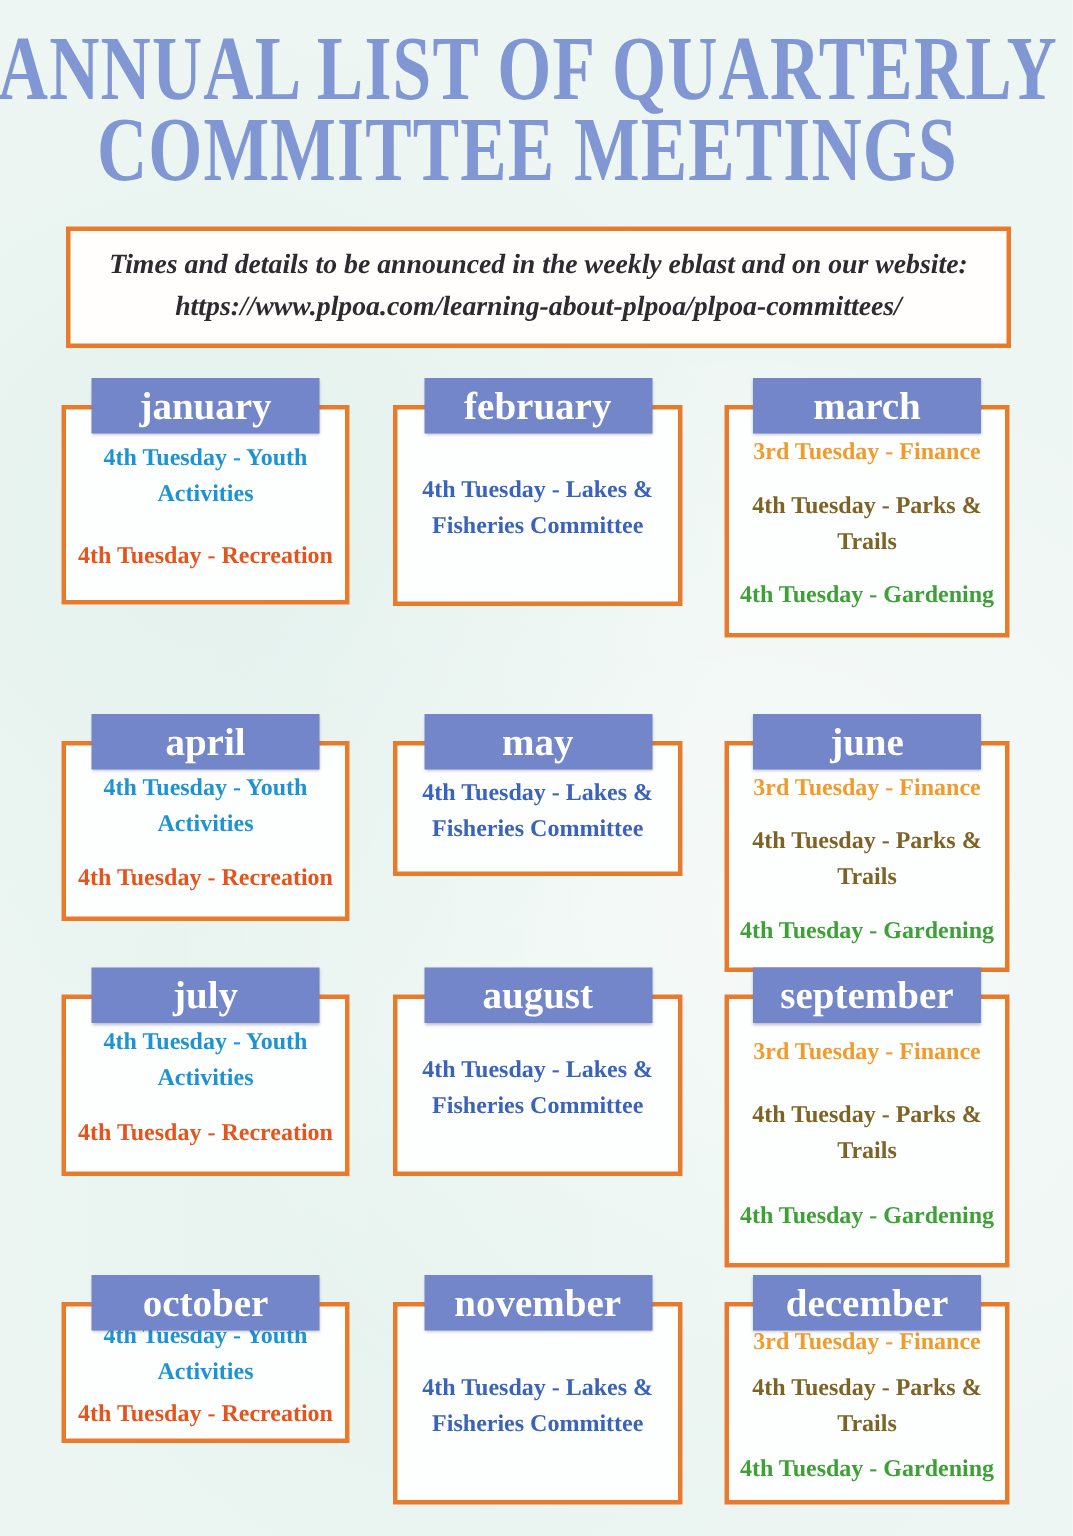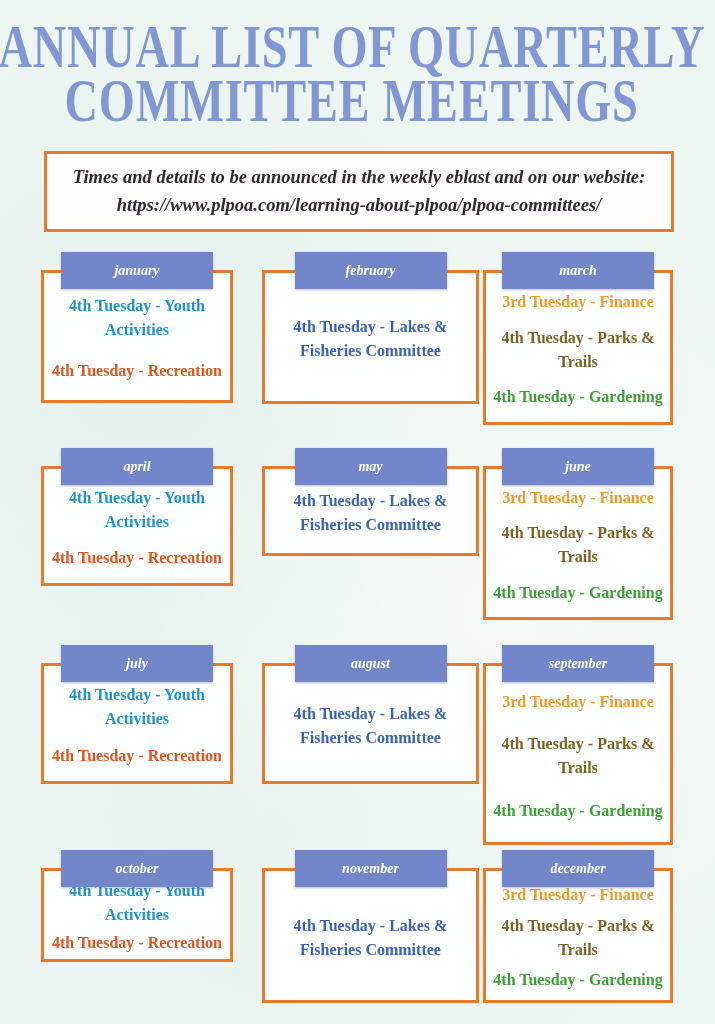--- a/index.html
+++ b/index.html
@@ -48,44 +48,44 @@
   .notice .nline{
     font-style:italic;font-weight:700;
     font-size:18.5px;
     color:var(--noticeText,#2b2b30);
     white-space:nowrap;
   }
 
   
   .card{position:absolute;}
   .c1{left:41px;width:192px;}
-  .c2{left:262px;width:193px;padding-left:24px;}
+  .c2{left:262px;width:193px;}
   .c3{left:483px;width:190px;}
   .r1{top:252px;}
-  .r2{top:448px;}
+  .r2{top:476px;}
   .r3{top:645px;}
   .r4{top:850px;}
 
   .card .box{
     position:absolute;left:0;right:0;top:18px;bottom:0;
     border:3px solid var(--border,#e87b2b);
     background:var(--cardBg,#fdfefe);
   }
   .card .band{
     position:absolute;top:0;left:50%;transform:translateX(-50%);
     width:152px;height:37px;
     background:var(--band,#7286c9);
     box-shadow:0 1px 2px rgba(60,70,120,.35);
     display:flex;align-items:center;justify-content:center;
     z-index:2;
   }
   .card .band span{
     color:var(--bandText,#ffffff);
-    font-style:italic;font-weight:700;
-    font-size:14px;
+    font-weight:700;
+    font-size:26px;
   }
   .card .events{
     position:absolute;left:0;right:0;top:22px;bottom:0;
     display:flex;flex-direction:column;
     justify-content:space-evenly;align-items:center;
     padding:4px 2px;
   }
   .event{
     font-weight:700;
     font-size:16px;line-height:1.5;

